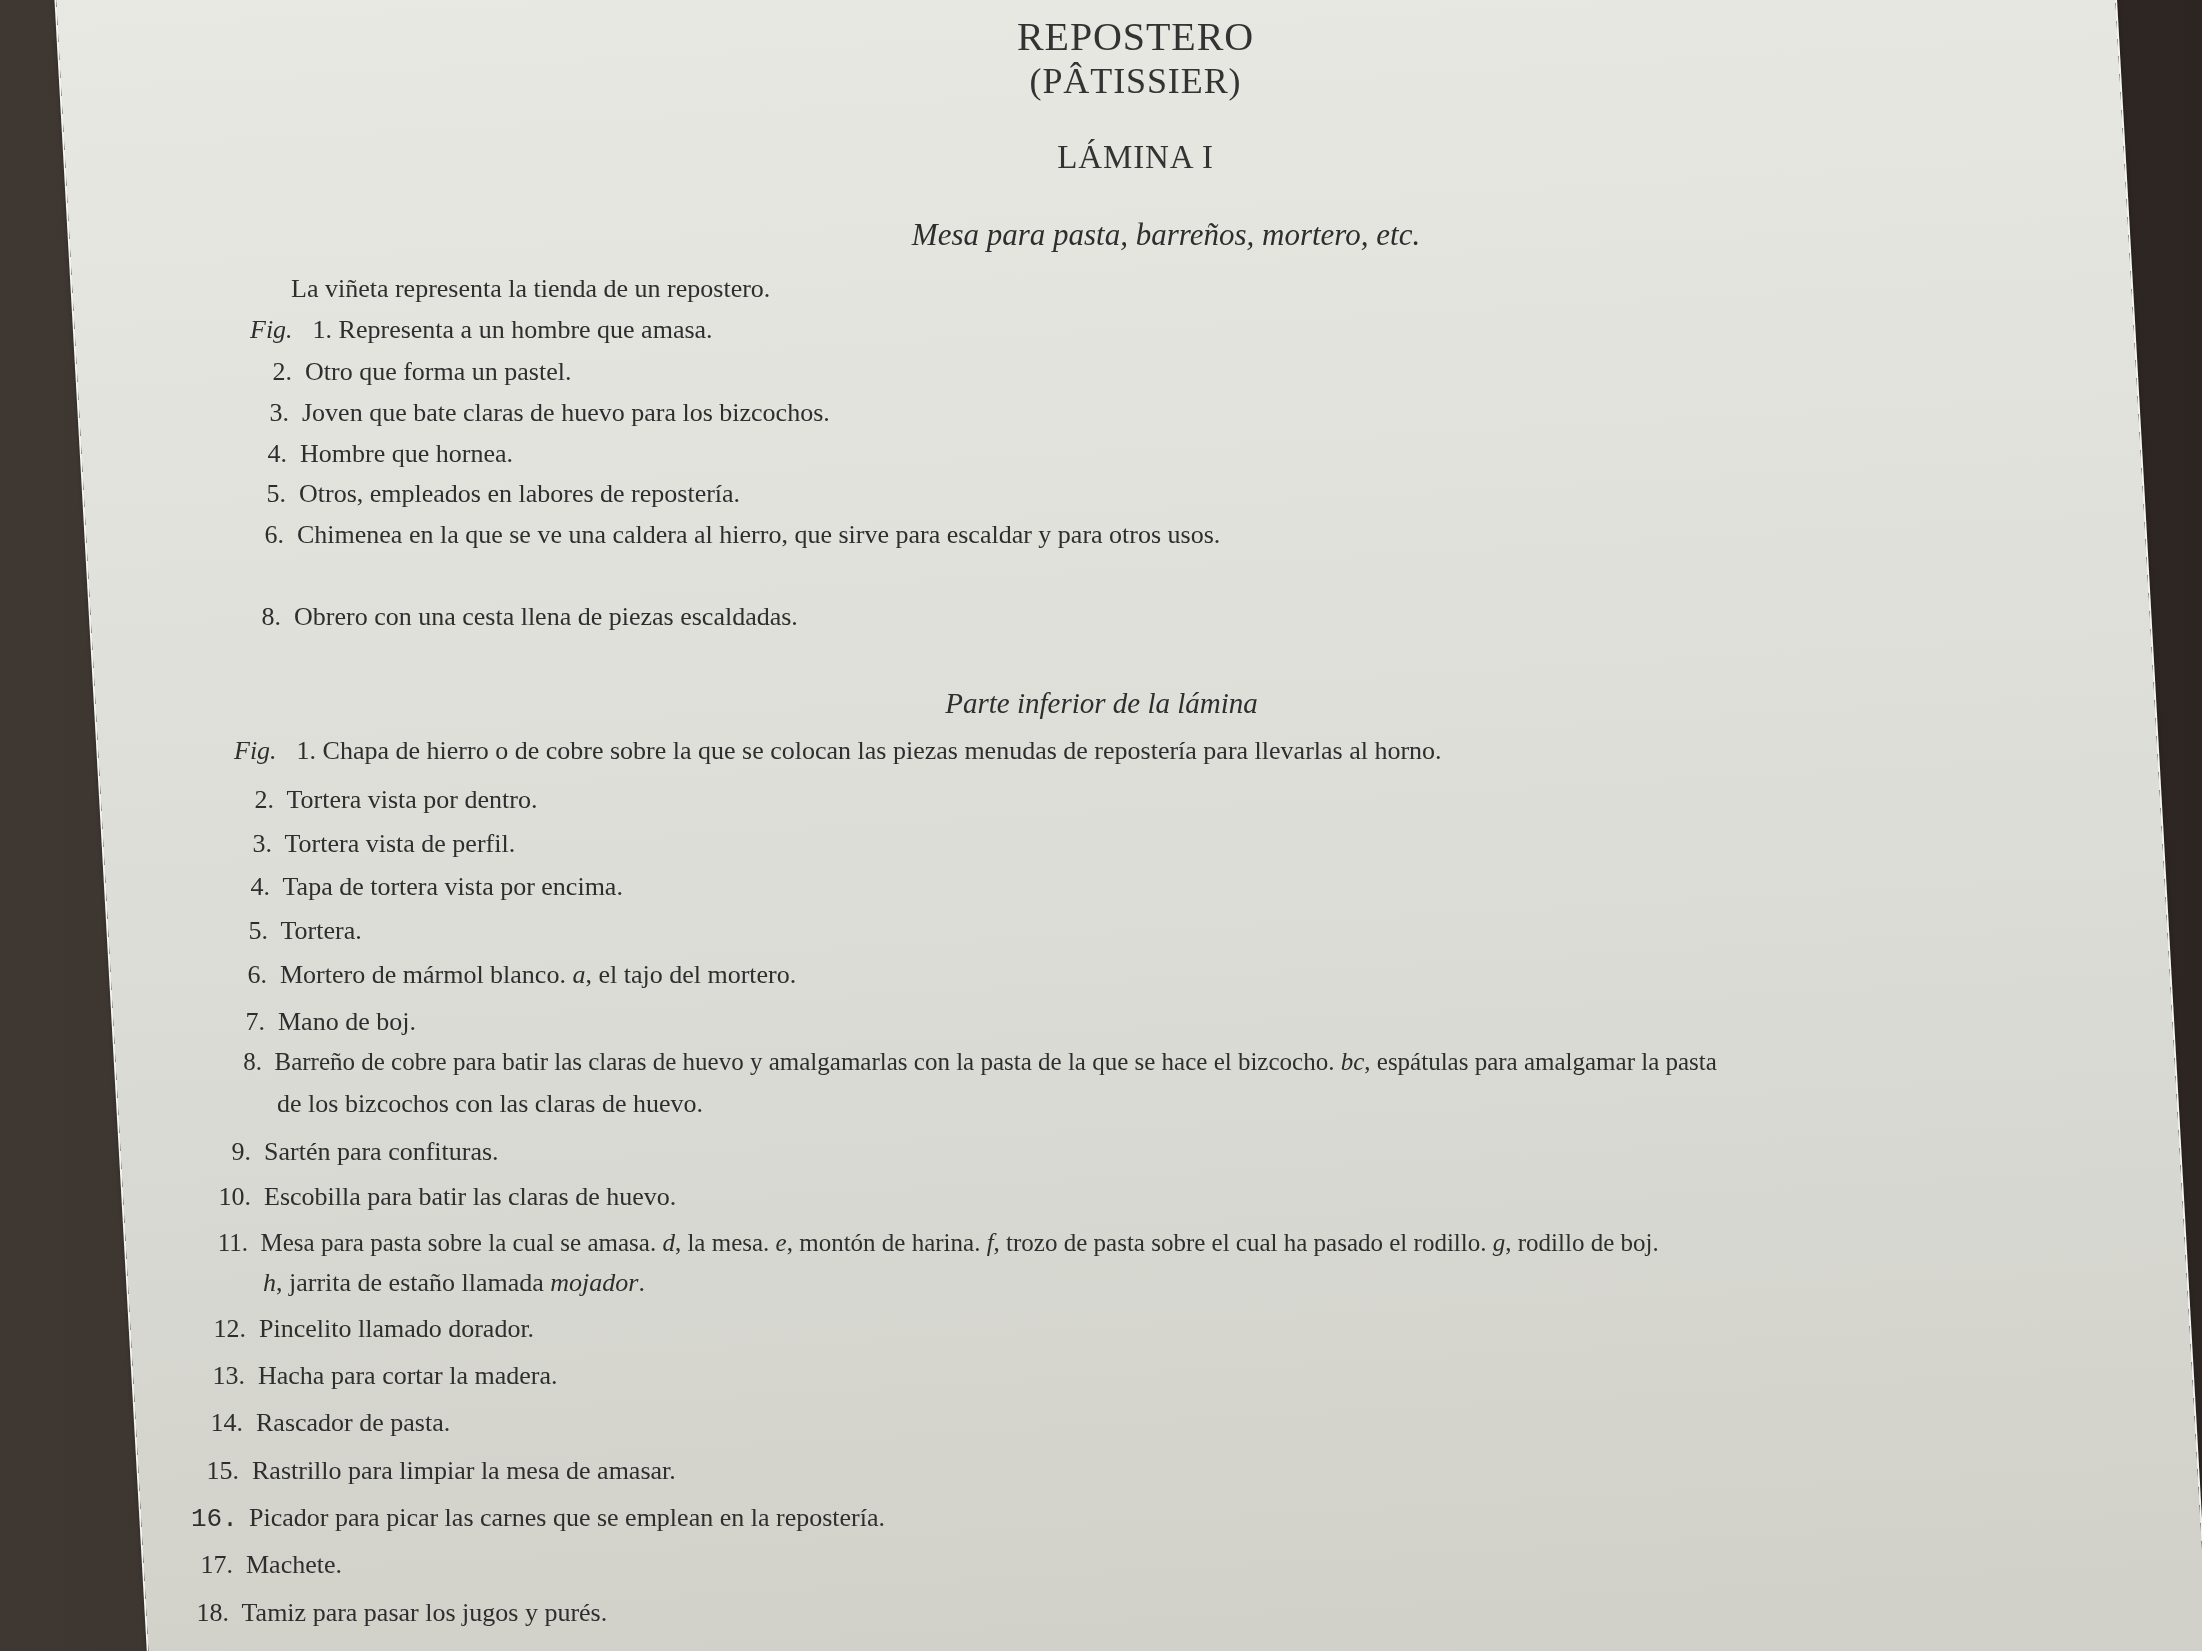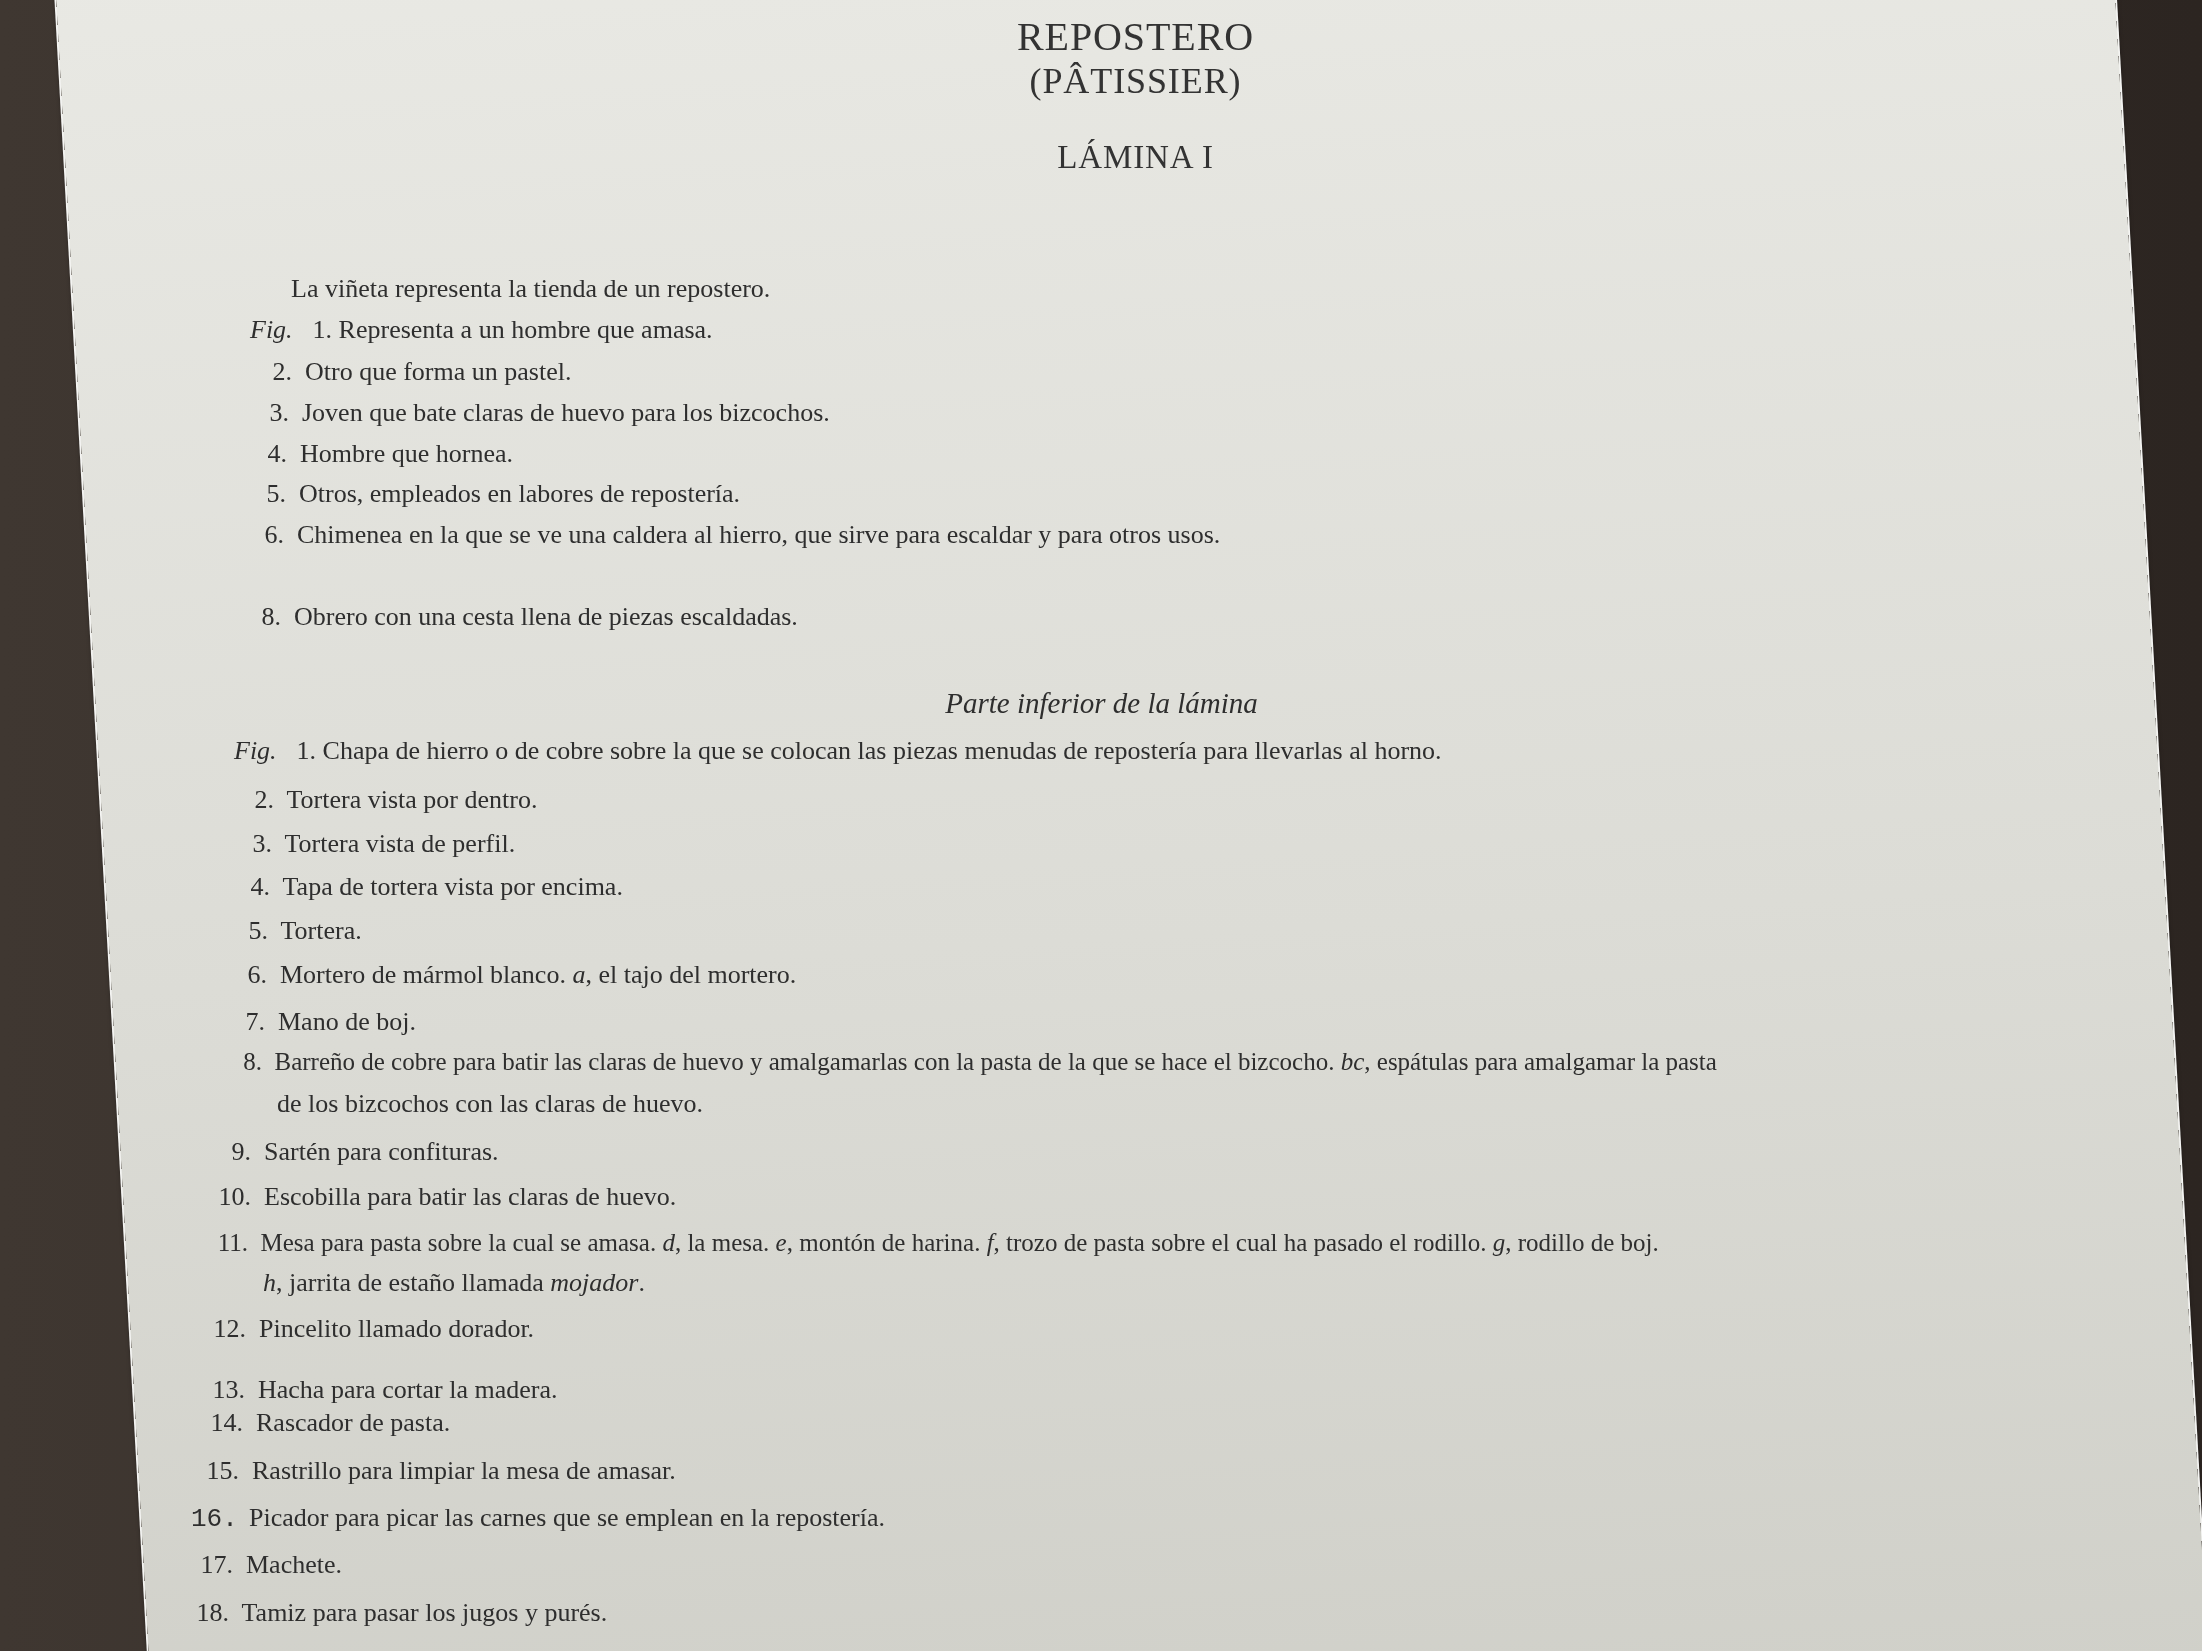--- a/index.html
+++ b/index.html
@@ -79,20 +79,21 @@
 <body>
 
 <div class="backdrop"></div>
 <div class="paper"></div>
 
 <div class="content">
 
   <div class="title t1">REPOSTERO</div>
   <div class="title t2">(PÂTISSIER)</div>
   <div class="title t3">LÁMINA I</div>
+  <div class="subtitle">Mesa para pasta, barreños, mortero, etc.</div>
 
   <div class="line" style="left:291px; top:274px;">La viñeta representa la tienda de un repostero.</div>
 
   <div class="line" style="left:250px; top:315px;">
     <span class="fig">Fig.</span>
     <span class="num" style="width:33px;">1.</span>
     <span>Representa a un hombre que amasa.</span>
   </div>
   <div class="line" style="left:261px; top:357px;">
     <span class="num" style="width:31px;">2.</span>&nbsp;
@@ -170,21 +171,21 @@
   </div>
   <div class="line" style="left:263px; top:1268px;">
     <span class="it">h</span><span>, jarrita de estaño llamada </span><span class="it">mojador</span><span>.</span>
   </div>
 
   <div class="line" style="left:201px; top:1314px;">
     <span class="num" style="width:45px;">12.</span>&nbsp;
     <span>Pincelito llamado dorador.</span>
   </div>
   <div class="line" style="left:200px; top:1361px;">
-    <span class="num" style="width:45px;margin-top:14px;">13.</span>&nbsp;
+    <span class="num" style="width:45px;">13.</span>&nbsp;
     <span>Hacha para cortar la madera.</span>
   </div>
   <div class="line" style="left:198px; top:1408px;">
     <span class="num" style="width:45px;">14.</span>&nbsp;
     <span>Rascador de pasta.</span>
   </div>
   <div class="line" style="left:194px; top:1456px;">
     <span class="num" style="width:45px;">15.</span>&nbsp;
     <span>Rastrillo para limpiar la mesa de amasar.</span>
   </div>

